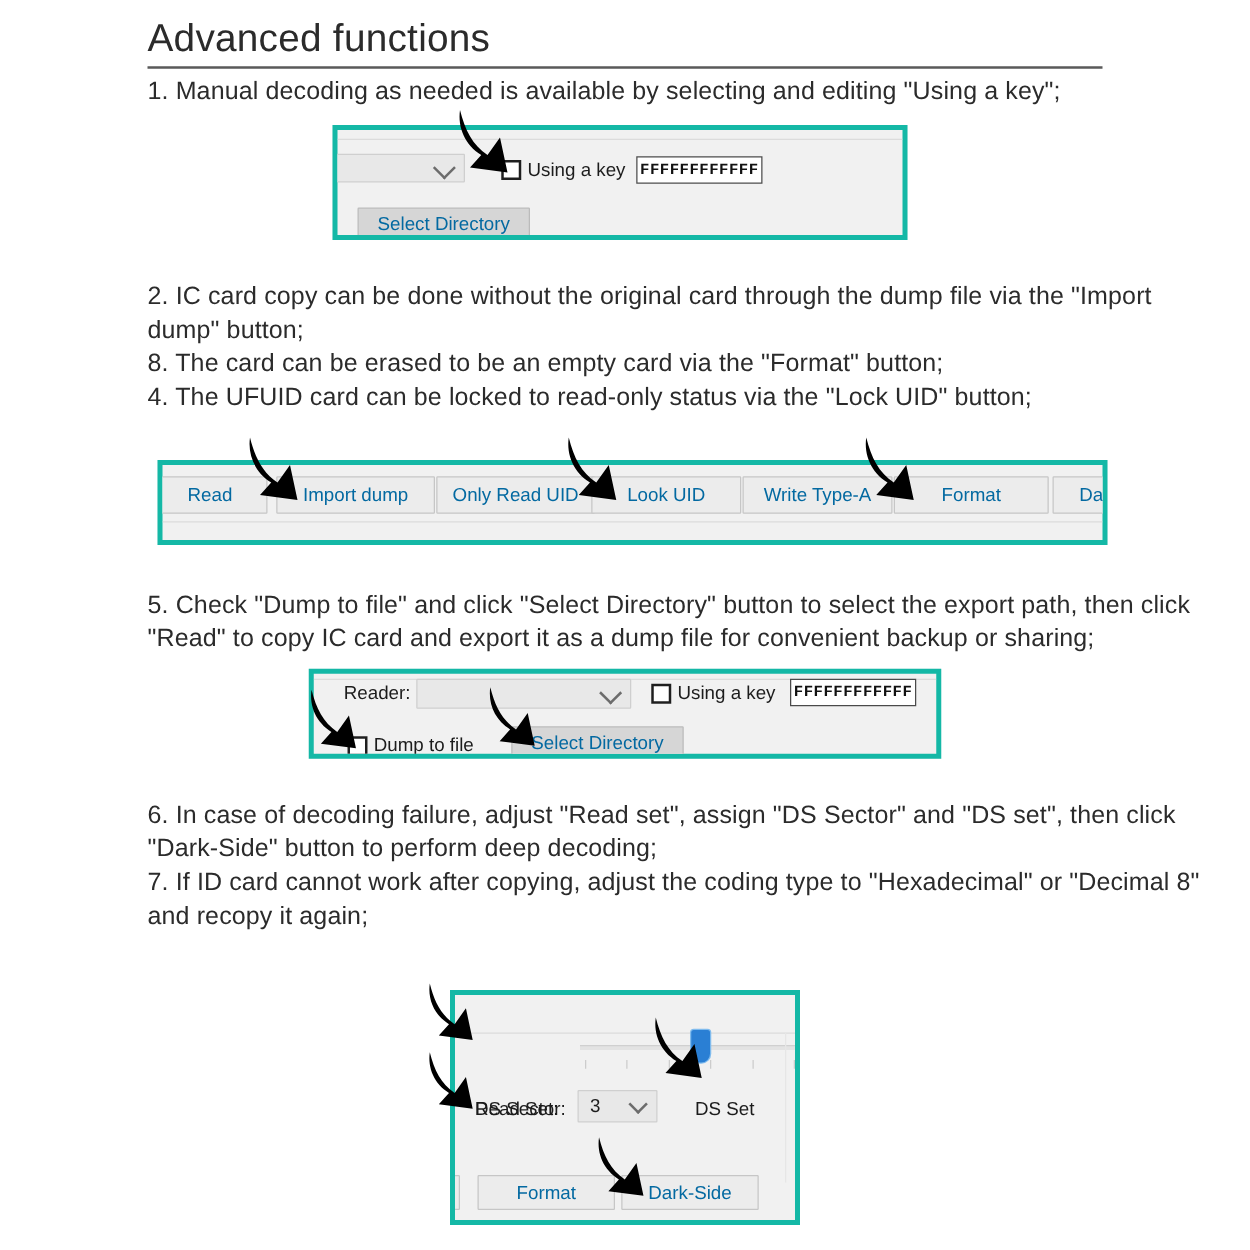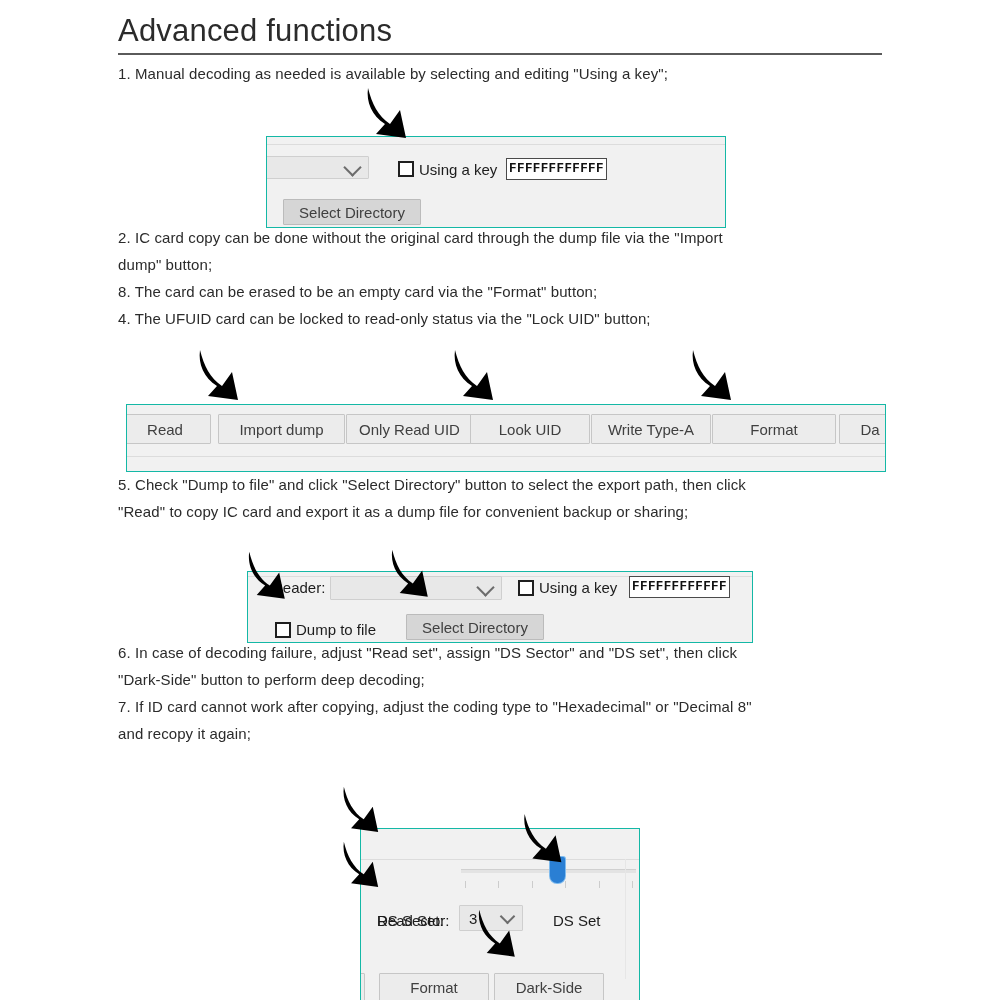--- a/index.html
+++ b/index.html
@@ -32,35 +32,34 @@
     left: 118px;
     top: 53px;
     width: 764px;
     height: 2px;
     background: #5a5a5a;
   }
 
   
   .para {
     position: absolute;
-    font-size: 15px;
+    font-size: 20px;
     line-height: 27px;
     color: #2b2b2b;
     letter-spacing: 0.1px;
   }
   .para .ln { display: block; white-space: pre; }
 
   
   .panel {
     position: absolute;
     background: #f1f1f1;
-    border: 1px solid #14b8a6;
+    border: 4px solid #14b8a6;
     box-sizing: border-box;
     overflow: hidden;
-    margin-top: 36px;
   }
   .panel-toprule {
     position: absolute;
     left: 0; right: 0; top: 7px;
     height: 1px;
     background: #dcdcdc;
   }
   .panel-botrule {
     position: absolute;
     left: 0; right: 0;
@@ -121,21 +120,21 @@
     display: flex;
     align-items: center;
     justify-content: center;
   }
   .btn {
     position: absolute;
     background: #e0e0e0;
     border: 1px solid #bdbdbd;
     box-sizing: border-box;
     font-size: 15px;
-    color: #404040;
+    color: #0369a1;
     display: flex;
     align-items: center;
     justify-content: center;
     border-radius: 1px;
     white-space: nowrap;
   }
   .btn.light {
     background: #ececec;
     border-color: #c6c6c6;
   }

